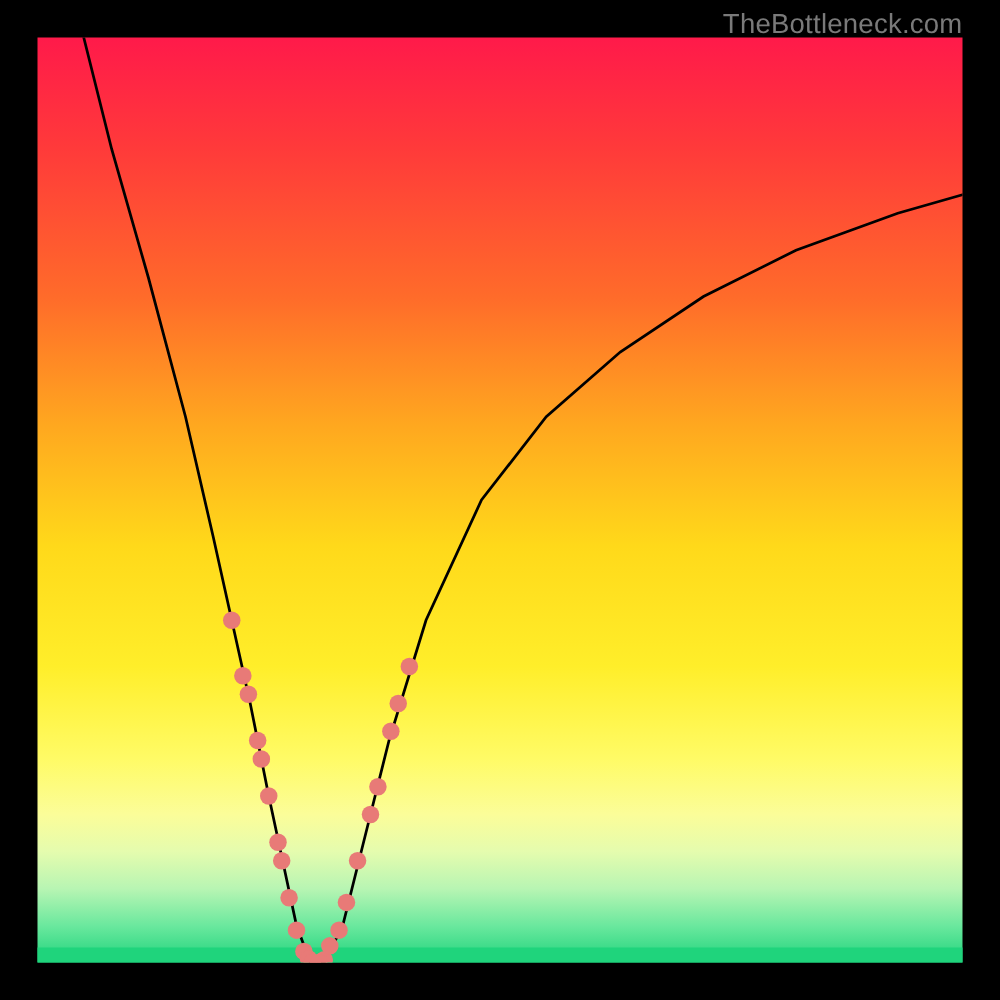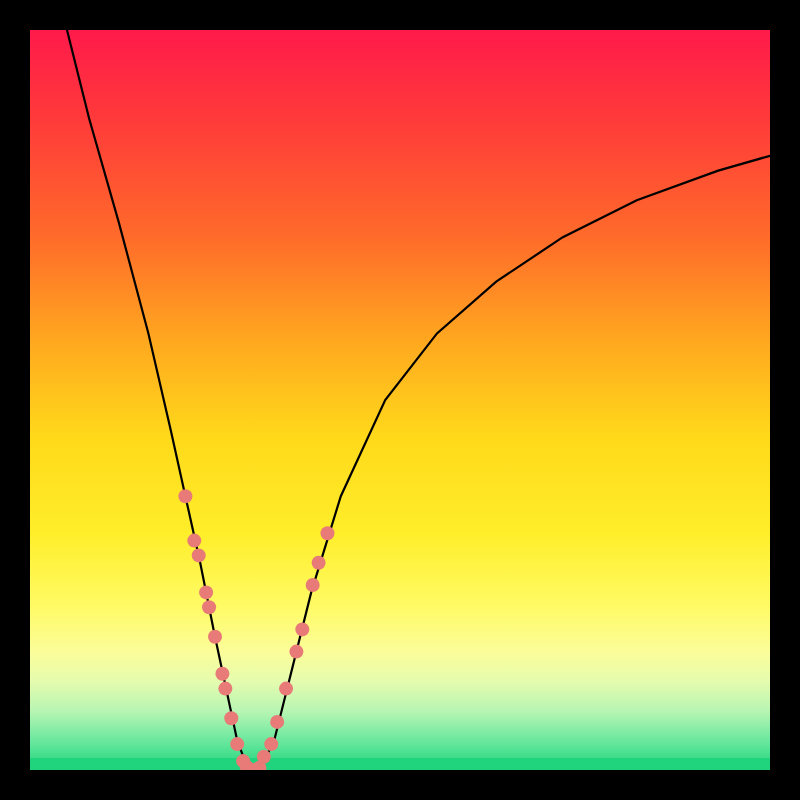--- a/index.html
+++ b/index.html
@@ -65,20 +65,21 @@
   .dot {
     fill: #e87a77;
   }
 </style>
 </head>
 <body>
 
 <div class="chart-container">
   <div class="plot-area"></div>
   <div class="bottom-strip"></div>
+  <div class="watermark">TheBottleneck.com</div>
   <svg class="curve" viewBox="0 0 740 740" preserveAspectRatio="none">
     <path id="main-curve" fill="none" stroke="#000" stroke-width="2.2" stroke-linecap="round" d="M 37 0 L 59.2 88.79999999999995 L 88.8 192.39999999999998 L 118.4 303.40000000000003 L 140.6 399.59999999999997 L 155.4 466.2 L 170.20000000000002 532.8 L 185 606.8 L 196.10000000000002 658.6 L 207.20000000000002 710.4 L 218.29999999999998 740 L 229.4 740 L 244.20000000000002 710.4 L 259 651.2 L 281.2 562.4 L 310.8 466.2 L 355.2 370 L 407.00000000000006 303.40000000000003 L 466.2 251.59999999999997 L 532.8 207.20000000000005 L 606.8 170.19999999999993 L 688.2 140.5999999999999 L 740 125.80000000000007"></path>
     <g id="dots">
         <circle cx="155.4" cy="466.2" r="7" class="dot"></circle>
         <circle cx="164.28" cy="510.6" r="7" class="dot"></circle>
         <circle cx="168.72" cy="525.4" r="7" class="dot"></circle>
         <circle cx="176.12" cy="562.4" r="7" class="dot"></circle>
         <circle cx="179.07999999999998" cy="577.2" r="7" class="dot"></circle>
         <circle cx="185" cy="606.8" r="7" class="dot"></circle>
         <circle cx="192.4" cy="643.8" r="7" class="dot"></circle>

